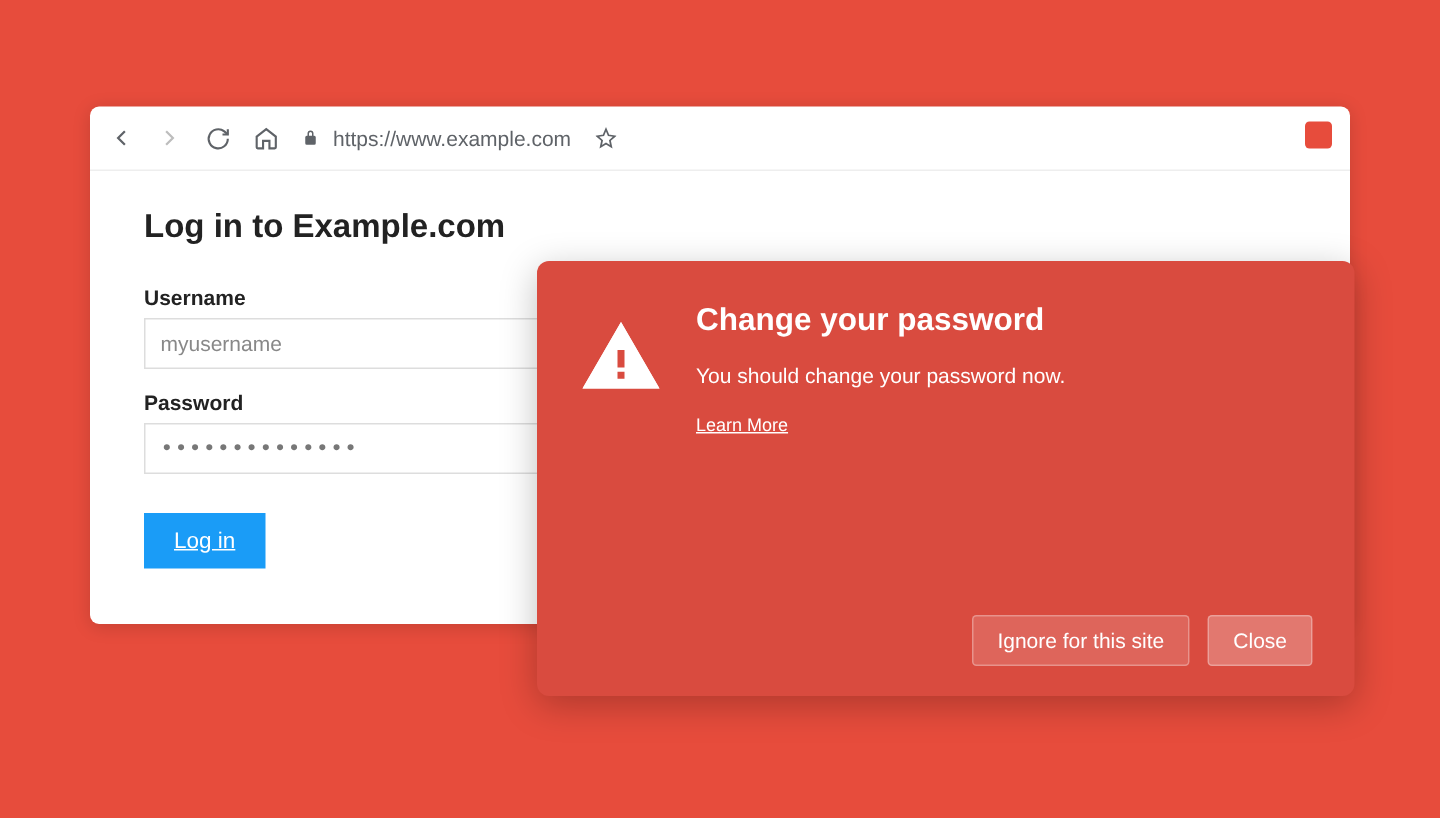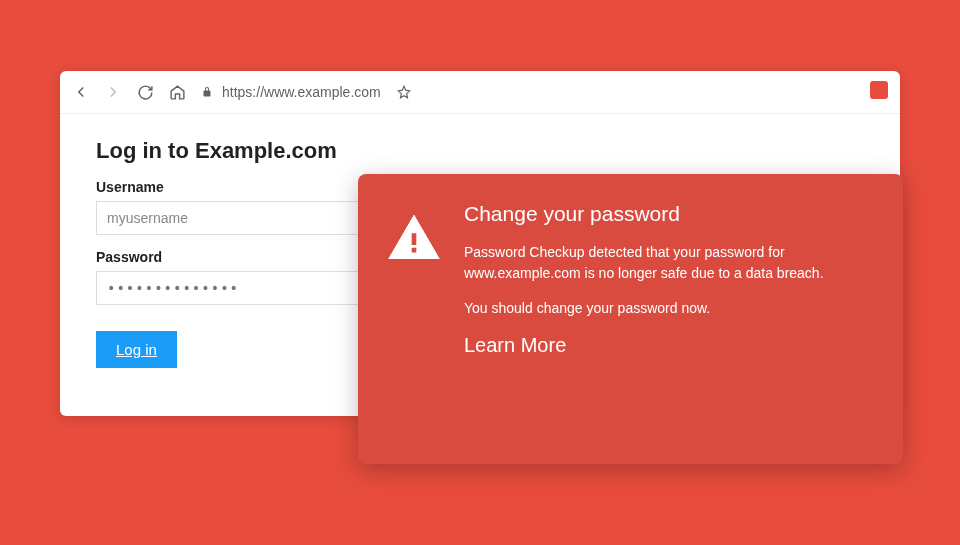--- a/index.html
+++ b/index.html
@@ -76,21 +76,21 @@
       background: #e74c3c;
       border-radius: 3px;
     }
     .page-content {
       padding: 24px 36px;
     }
     .page-title {
       font-size: 22px;
       font-weight: bold;
       color: #222;
-      margin-bottom: 15px;
+      margin-bottom: 26px;
     }
     .form-label {
       font-size: 14px;
       font-weight: bold;
       color: #222;
       margin-bottom: 6px;
       display: block;
     }
     .form-input {
       width: 276px;
@@ -134,34 +134,35 @@
       flex: 0 0 auto;
       padding-top: 8px;
     }
     .alert-content {
       flex: 1;
       display: flex;
       flex-direction: column;
     }
     .alert-title {
       font-size: 21px;
-      font-weight: 400;
+      font-weight: 700;
       margin-bottom: 16px;
     }
     .alert-body {
       font-size: 14px;
       line-height: 1.5;
       margin-bottom: 16px;
     }
     .alert-recommend {
       font-size: 14px;
       margin-bottom: 18px;
     }
     .alert-link {
-      font-size: 20px;
+      font-size: 12px;
+      text-decoration: underline;
       cursor: pointer;
       display: inline-block;
       margin-bottom: 22px;
     }
     .alert-buttons {
       display: flex;
       gap: 12px;
       justify-content: flex-end;
       margin-top: auto;
     }
@@ -236,17 +237,20 @@
     <svg viewBox="0 0 24 24" width="56" height="56" fill="#fff">
         <path d="M12 2L1 21h22L12 2zm0 5.5l7.2 12.5H4.8L12 7.5z"></path>
         <rect x="11" y="10" width="2" height="5" fill="#d94b3f"></rect>
         <rect x="11" y="16" width="2" height="2" fill="#d94b3f"></rect>
         <path d="M12 2L1 21h22L12 2z" fill="#fff"></path>
         <path d="M11 10h2v5h-2zm0 6.2h2v2h-2z" fill="#d94b3f"></path>
       </svg>
   </div>
   <div class="alert-content">
     <div class="alert-title">Change your password</div>
-    <div class="alert-body">Password Checkup detected that your password for www.example.com is no longer safe due to a data breach.</div>
     <div class="alert-recommend">You should change your password now.</div>
     <a class="alert-link">Learn More</a>
+    <div class="alert-buttons">
+      <button class="alert-btn">Ignore for this site</button>
+      <button class="alert-btn close-btn">Close</button>
+    </div>
   </div>
 </div>
 
 </body></html>

